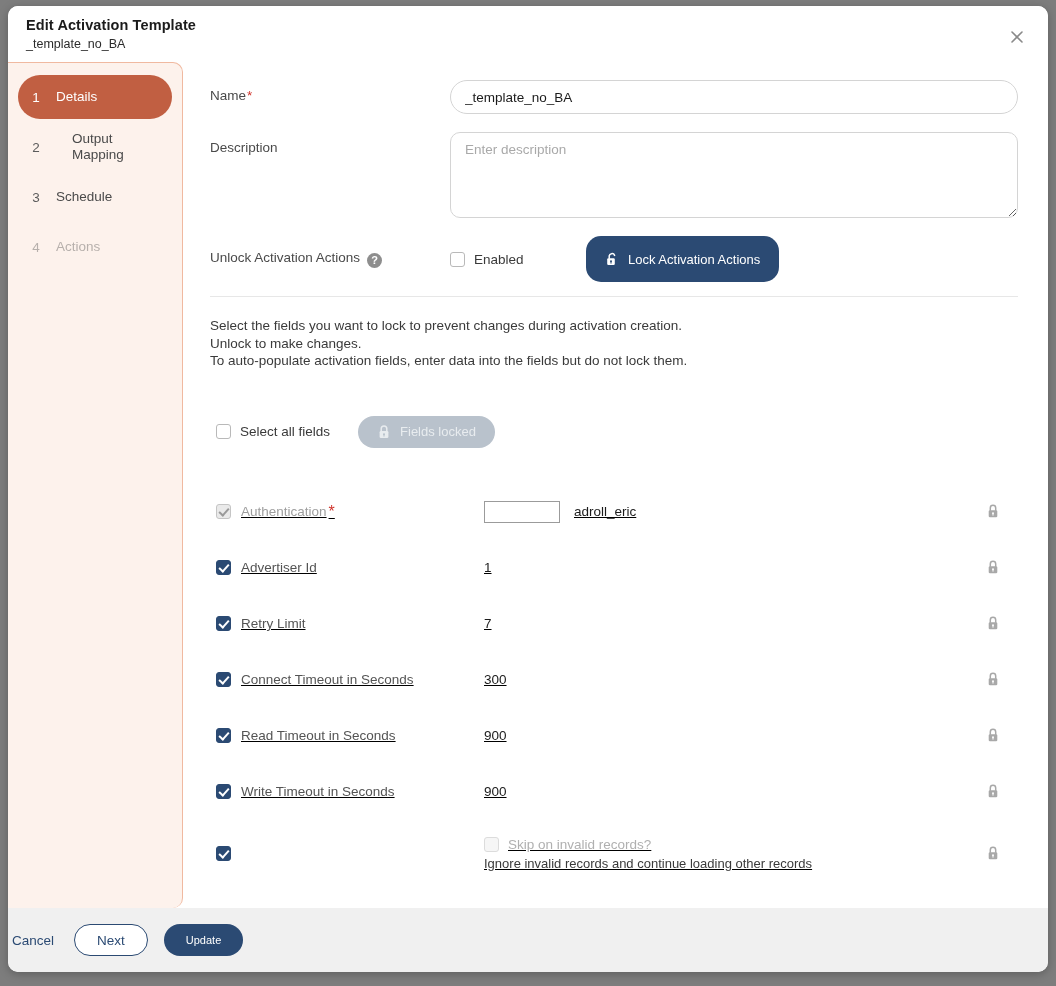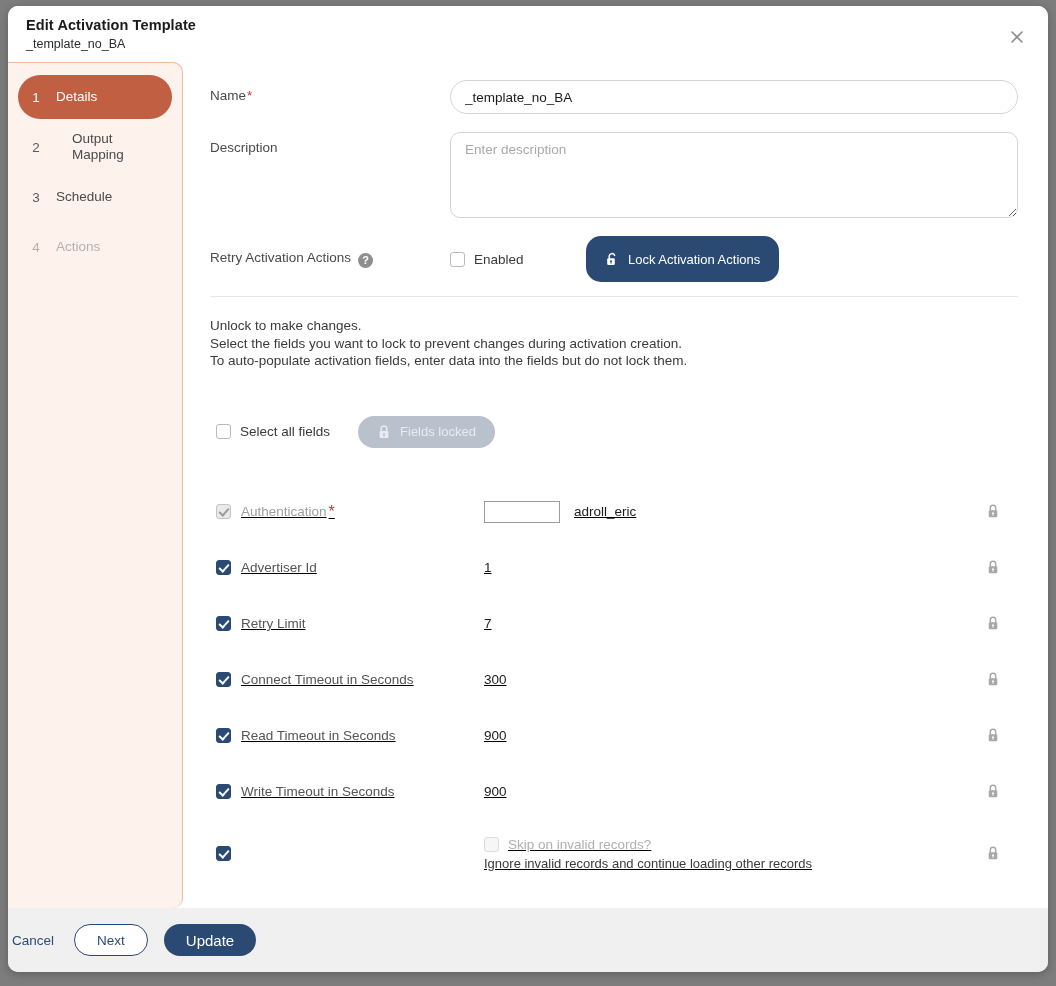--- a/index.html
+++ b/index.html
@@ -343,21 +343,21 @@
     cursor: pointer;
   }
   .btn-fill {
     height: 32px;
     min-width: 72px;
     padding: 0 22px;
     border: none;
     border-radius: 16px;
     background: #2b4a73;
     color: #fff;
-    font-size: 15px;
+    font-size: 11px;
     font-family: "Liberation Sans", sans-serif;
     cursor: pointer;
   }
 </style>
 </head>
 <body>
 
 <div class="modal">
 
   <div class="header">
@@ -402,21 +402,21 @@
           <input class="text-input" type="text" value="_template_no_BA" style="">
         </div>
 
         <div class="form-row">
           <div class="form-label">Description</div>
           <textarea class="text-area" placeholder="Enter description" style=""></textarea>
         </div>
 
         <div class="form-row" style="align-items:center; margin-bottom:14px;">
           <div class="form-label" style="padding-top:0;">
-            <span>Retry Activation Actions</span><span class="help-icon">?</span>
+            <span>Unlock Activation Actions</span><span class="help-icon">?</span>
           </div>
           <div class="cb-wrap" style="width:136px;">
             <span class="cb"></span>
             <span class="cb-label">Enabled</span>
           </div>
           <button class="pill-btn pill-navy">
             <span style="display:flex;">
               <svg width="14" height="15" viewBox="0 0 14 15" aria-hidden="true">
                 <path d="M4.2 6.3 V4.3 a2.8 2.8 0 0 1 5.4 -0.9" stroke="#fff" stroke-width="1.5" fill="none" stroke-linecap="round"></path>
                 <rect x="2.2" y="6.3" width="7.6" height="6.6" rx="1.2" fill="#fff"></rect>
@@ -426,22 +426,22 @@
             </span>
             <span>Lock Activation Actions</span>
           </button>
         </div>
 
         <div class="divider"></div>
       </div>
 
       <div class="lower-section">
         <div class="instr">
+          <div>Select the fields you want to lock to prevent changes during activation creation.</div>
           <div>Unlock to make changes.</div>
-          <div>Select the fields you want to lock to prevent changes during activation creation.</div>
           <div>To auto-populate activation fields, enter data into the fields but do not lock them.</div>
         </div>
 
         <div class="select-all-row">
           <div class="cb-wrap">
             <span class="cb"></span>
             <span class="cb-label">Select all fields</span>
           </div>
           <button class="pill-btn pill-gray">
             <span style="display:flex;">

